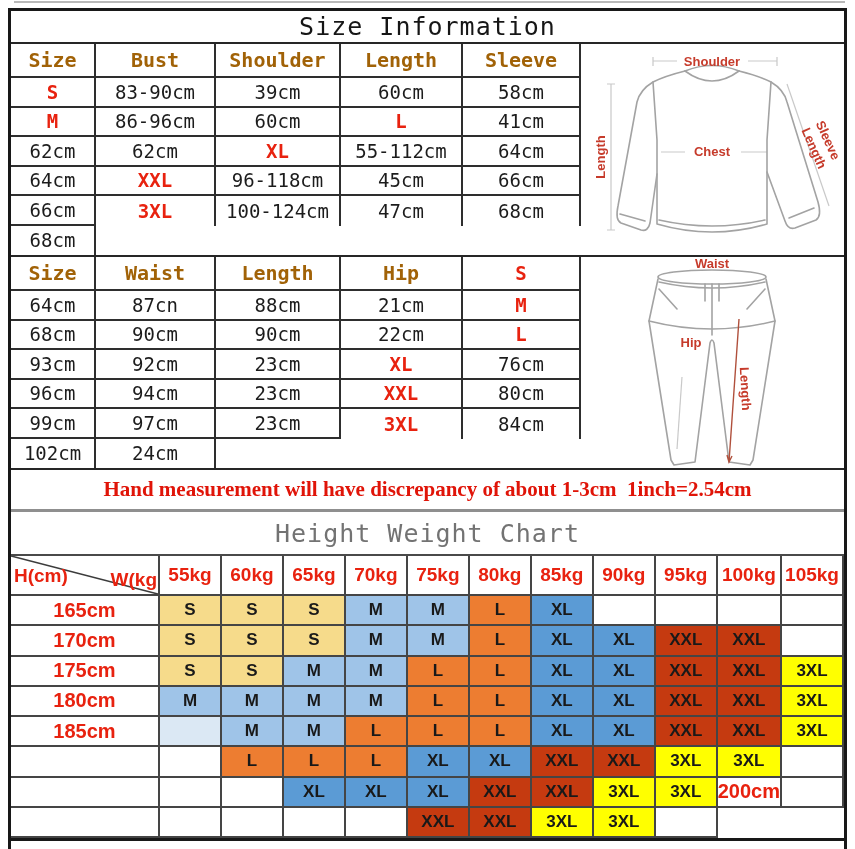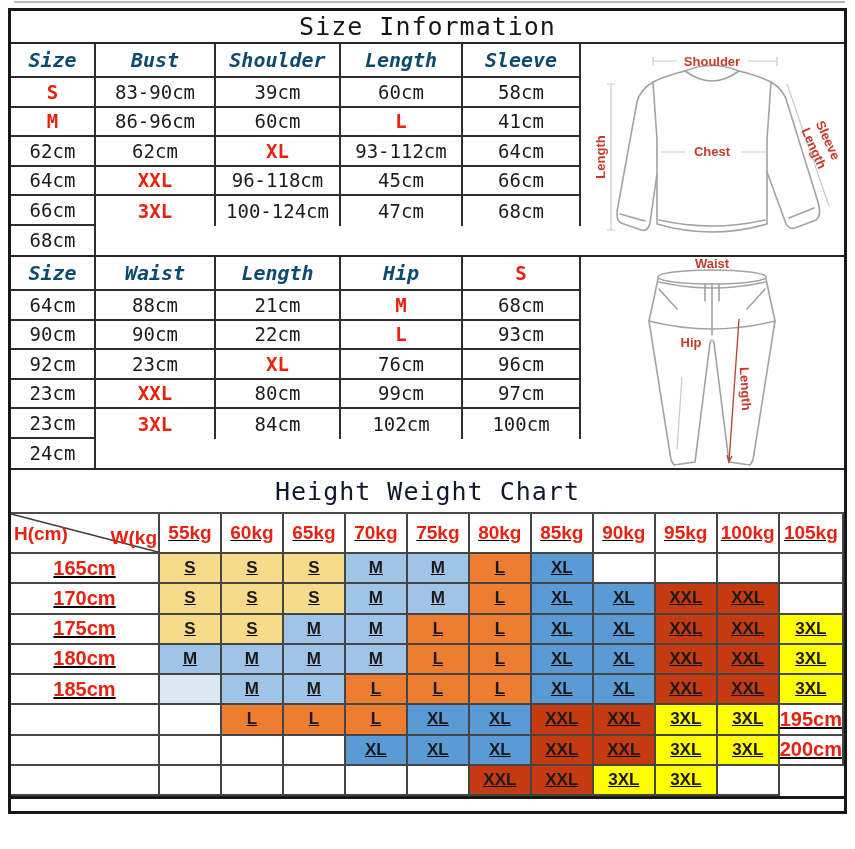--- a/index.html
+++ b/index.html
@@ -11,40 +11,40 @@
   .title-row{height:31px;display:flex;align-items:center;justify-content:center;
     font-size:25px;color:#161616;letter-spacing:1px;border-bottom:2px solid #262626;}
 
   .section{height:211px;display:flex;border-bottom:2px solid #262626;}
   .sgrid{width:570px;height:100%;display:grid;}
   .gridA{grid-template-columns:85px 120px 125px 122px 1fr;grid-template-rows:34px repeat(6,1fr);}
   .gridB{grid-template-columns:85px 120px 125px 122px 1fr;grid-template-rows:34px repeat(6,1fr);}
   .cell{border-right:2px solid #2e2e2e;border-bottom:2px solid #2e2e2e;
         display:flex;align-items:center;justify-content:center;background:#fff;}
   .cell.lastrow{border-bottom:none;}
-  .cell.th{color:#0c4a6e;font-weight:bold;font-size:20px;font-style:italic;}
+  .cell.th{color:#a16207;font-weight:bold;font-size:20px;}
   .cell.sz{color:#e8220f;font-weight:bold;font-size:19px;}
   .cell.val{color:#1c1c1c;font-size:19px;}
   .imgbox{flex:1;position:relative;background:#fff;}
   .imgbox svg{position:absolute;inset:0;}
   .dlabel{fill:#c63b2b;font-family:"Liberation Sans","DejaVu Sans",sans-serif;
           font-weight:bold;font-size:13px;}
   .sketch{stroke:#a3a3a3;stroke-width:1.6;fill:none;stroke-linejoin:round;stroke-linecap:round;}
   .dim{stroke:#c9c9c9;stroke-width:1.2;fill:none;}
 
   .note-row{height:39px;display:flex;align-items:center;justify-content:center;
     font-family:"Liberation Serif","DejaVu Serif",serif;font-weight:bold;font-size:21px;
     color:#e01408;border-bottom:3px solid #8f8f8f;white-space:pre;}
 
   .hw-title{height:42px;display:flex;align-items:center;justify-content:center;
-    font-size:25px;color:#0f172a;letter-spacing:1px;border-bottom:2px solid #4a4a4a;}
+    font-size:25px;color:#737373;letter-spacing:1px;border-bottom:2px solid #4a4a4a;}
 
   .hwgrid{height:282px;display:grid;grid-template-columns:149px repeat(11,1fr);
     grid-template-rows:40px repeat(8,1fr);
-    font-family:"Liberation Sans","DejaVu Sans",sans-serif;text-decoration:underline;}
+    font-family:"Liberation Sans","DejaVu Sans",sans-serif;}
   .hcell{border-right:2px solid #454545;border-bottom:2px solid #454545;
     display:flex;align-items:center;justify-content:center;background:#fff;overflow:visible;}
   .hcell.whead{color:#e8220f;font-weight:bold;font-size:19px;white-space:nowrap;}
   .hcell.hlabel{color:#e8220f;font-weight:bold;font-size:20px;}
   .hcell.sizecell{color:#191919;font-weight:bold;font-size:17px;}
   .corner{position:relative;}
   .corner svg{position:absolute;inset:0;width:100%;height:100%;}
   .corner .hlab{position:absolute;left:3px;top:9px;color:#e8220f;font-weight:bold;font-size:19px;}
   .corner .wlab{position:absolute;right:1px;top:13px;color:#e8220f;font-weight:bold;font-size:19px;}
 
@@ -71,21 +71,21 @@
           <div class="cell val">60cm</div>
           <div class="cell val">58cm</div>
           <div class="cell sz">M</div>
           <div class="cell val">86-96cm</div>
           <div class="cell val">60cm</div>
           <div class="cell sz">L</div>
           <div class="cell val">41cm</div>
           <div class="cell val">62cm</div>
           <div class="cell val">62cm</div>
           <div class="cell sz">XL</div>
-          <div class="cell val">93-112cm</div>
+          <div class="cell val">55-112cm</div>
           <div class="cell val">64cm</div>
           <div class="cell val">64cm</div>
           <div class="cell sz">XXL</div>
           <div class="cell val">96-118cm</div>
           <div class="cell val">45cm</div>
           <div class="cell val">66cm</div>
           <div class="cell val">66cm</div>
           <div class="cell sz lastrow">3XL</div>
           <div class="cell val lastrow">100-124cm</div>
           <div class="cell val lastrow">47cm</div>
@@ -121,44 +121,45 @@
     </div>
 
     <div class="section">
       <div class="sgrid gridB" id="gridB">
           <div class="cell th">Size</div>
           <div class="cell th">Waist</div>
           <div class="cell th">Length</div>
           <div class="cell th">Hip</div>
           <div class="cell sz">S</div>
           <div class="cell val">64cm</div>
+          <div class="cell val">87cn</div>
           <div class="cell val">88cm</div>
           <div class="cell val">21cm</div>
           <div class="cell sz">M</div>
           <div class="cell val">68cm</div>
           <div class="cell val">90cm</div>
           <div class="cell val">90cm</div>
           <div class="cell val">22cm</div>
           <div class="cell sz">L</div>
           <div class="cell val">93cm</div>
           <div class="cell val">92cm</div>
           <div class="cell val">23cm</div>
           <div class="cell sz">XL</div>
           <div class="cell val">76cm</div>
           <div class="cell val">96cm</div>
+          <div class="cell val">94cm</div>
           <div class="cell val">23cm</div>
           <div class="cell sz">XXL</div>
           <div class="cell val">80cm</div>
           <div class="cell val">99cm</div>
           <div class="cell val">97cm</div>
           <div class="cell val">23cm</div>
           <div class="cell sz lastrow">3XL</div>
           <div class="cell val lastrow">84cm</div>
           <div class="cell val lastrow">102cm</div>
-          <div class="cell val lastrow">100cm</div>
           <div class="cell val lastrow">24cm</div>
         </div>
       <div class="imgbox">
         <svg viewBox="0 0 263 211" width="263" height="211">
 
           <ellipse class="sketch" cx="131" cy="20" rx="54" ry="7"></ellipse>
           <path class="sketch" d="M78,25 Q131,37 184,25"></path>
 
           <path class="sketch" d="M77,22 L68,64 L90,203 L93,208 L114,205 L129,86 Q131,80 133,86 L148,205 L169,208 L172,203 L194,64 L185,22"></path>
 
@@ -169,20 +170,21 @@
           <path class="dim" d="M101,120 L96,192"></path>
 
           <path d="M158,62 L148,205 M146,198 L148,205 L151,199" stroke="#b0503c" stroke-width="1.4" fill="none"></path>
           <text class="dlabel" x="131" y="11" text-anchor="middle">Waist</text>
           <text class="dlabel" x="110" y="90" text-anchor="middle">Hip</text>
           <text class="dlabel" x="160" y="132" text-anchor="middle" transform="rotate(87 160 132)">Length</text>
         </svg>
       </div>
     </div>
 
+    <div class="note-row">Hand measurement will have discrepancy of about 1-3cm  1inch=2.54cm</div>
 
     <div class="hw-title">Height Weight Chart</div>
 
     <div class="hwgrid" id="hwgrid">
       <div class="hcell corner">
         <svg viewBox="0 0 100 100" preserveAspectRatio="none">
           <line x1="0" y1="0" x2="100" y2="100" stroke="#3c3c3c" stroke-width="1.6" vector-effect="non-scaling-stroke"></line>
         </svg>
         <span class="hlab">H(cm)</span>
         <span class="wlab">W(kg</span>
@@ -262,21 +264,20 @@
         <div class="hcell sizecell" style="background: rgb(255, 255, 255);"></div>
         <div class="hcell sizecell" style="background: rgb(237, 125, 49);">L</div>
         <div class="hcell sizecell" style="background: rgb(237, 125, 49);">L</div>
         <div class="hcell sizecell" style="background: rgb(237, 125, 49);">L</div>
         <div class="hcell sizecell" style="background: rgb(91, 155, 213);">XL</div>
         <div class="hcell sizecell" style="background: rgb(91, 155, 213);">XL</div>
         <div class="hcell sizecell" style="background: rgb(197, 58, 16);">XXL</div>
         <div class="hcell sizecell" style="background: rgb(197, 58, 16);">XXL</div>
         <div class="hcell sizecell" style="background: rgb(255, 255, 0);">3XL</div>
         <div class="hcell sizecell" style="background: rgb(255, 255, 0);">3XL</div>
-        <div class="hcell hlabel">195cm</div>
         <div class="hcell sizecell" style="background: rgb(255, 255, 255);"></div>
         <div class="hcell sizecell" style="background: rgb(255, 255, 255);"></div>
         <div class="hcell sizecell" style="background: rgb(255, 255, 255);"></div>
         <div class="hcell sizecell" style="background: rgb(255, 255, 255);"></div>
         <div class="hcell sizecell" style="background: rgb(91, 155, 213);">XL</div>
         <div class="hcell sizecell" style="background: rgb(91, 155, 213);">XL</div>
         <div class="hcell sizecell" style="background: rgb(91, 155, 213);">XL</div>
         <div class="hcell sizecell" style="background: rgb(197, 58, 16);">XXL</div>
         <div class="hcell sizecell" style="background: rgb(197, 58, 16);">XXL</div>
         <div class="hcell sizecell" style="background: rgb(255, 255, 0);">3XL</div>

